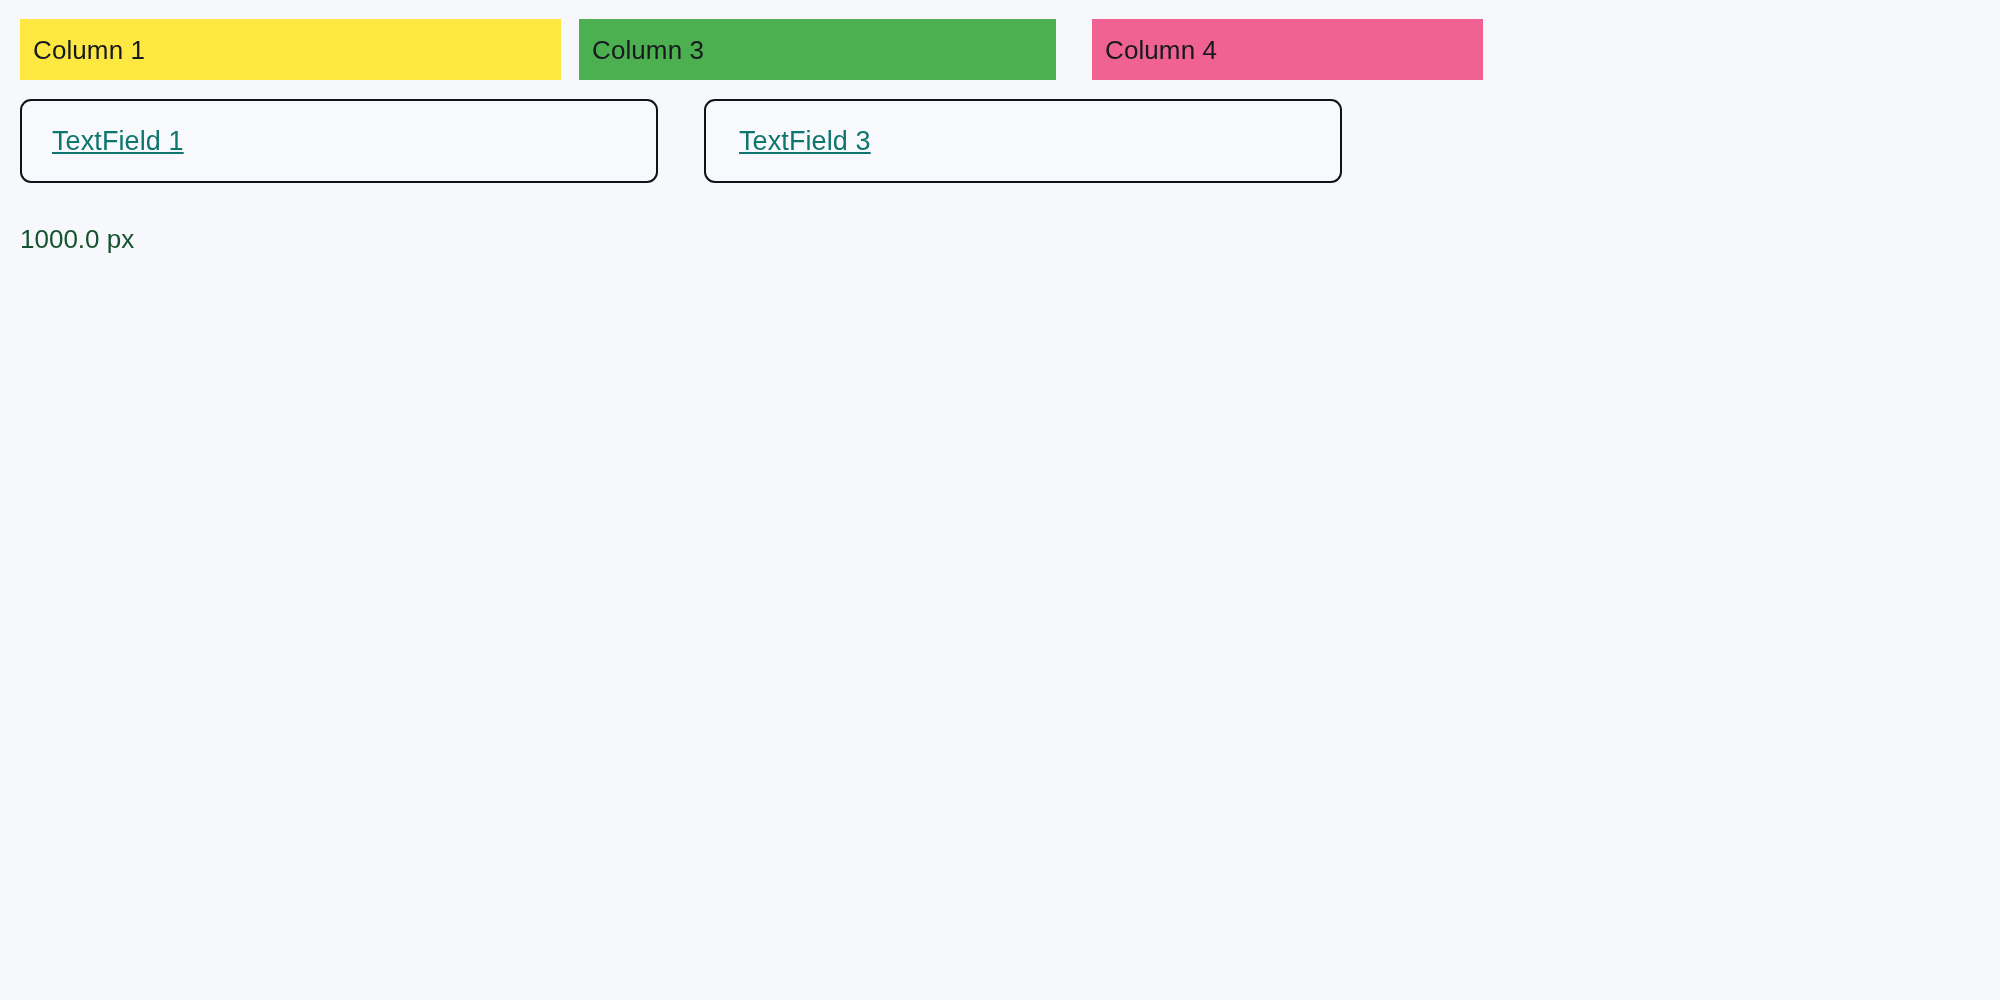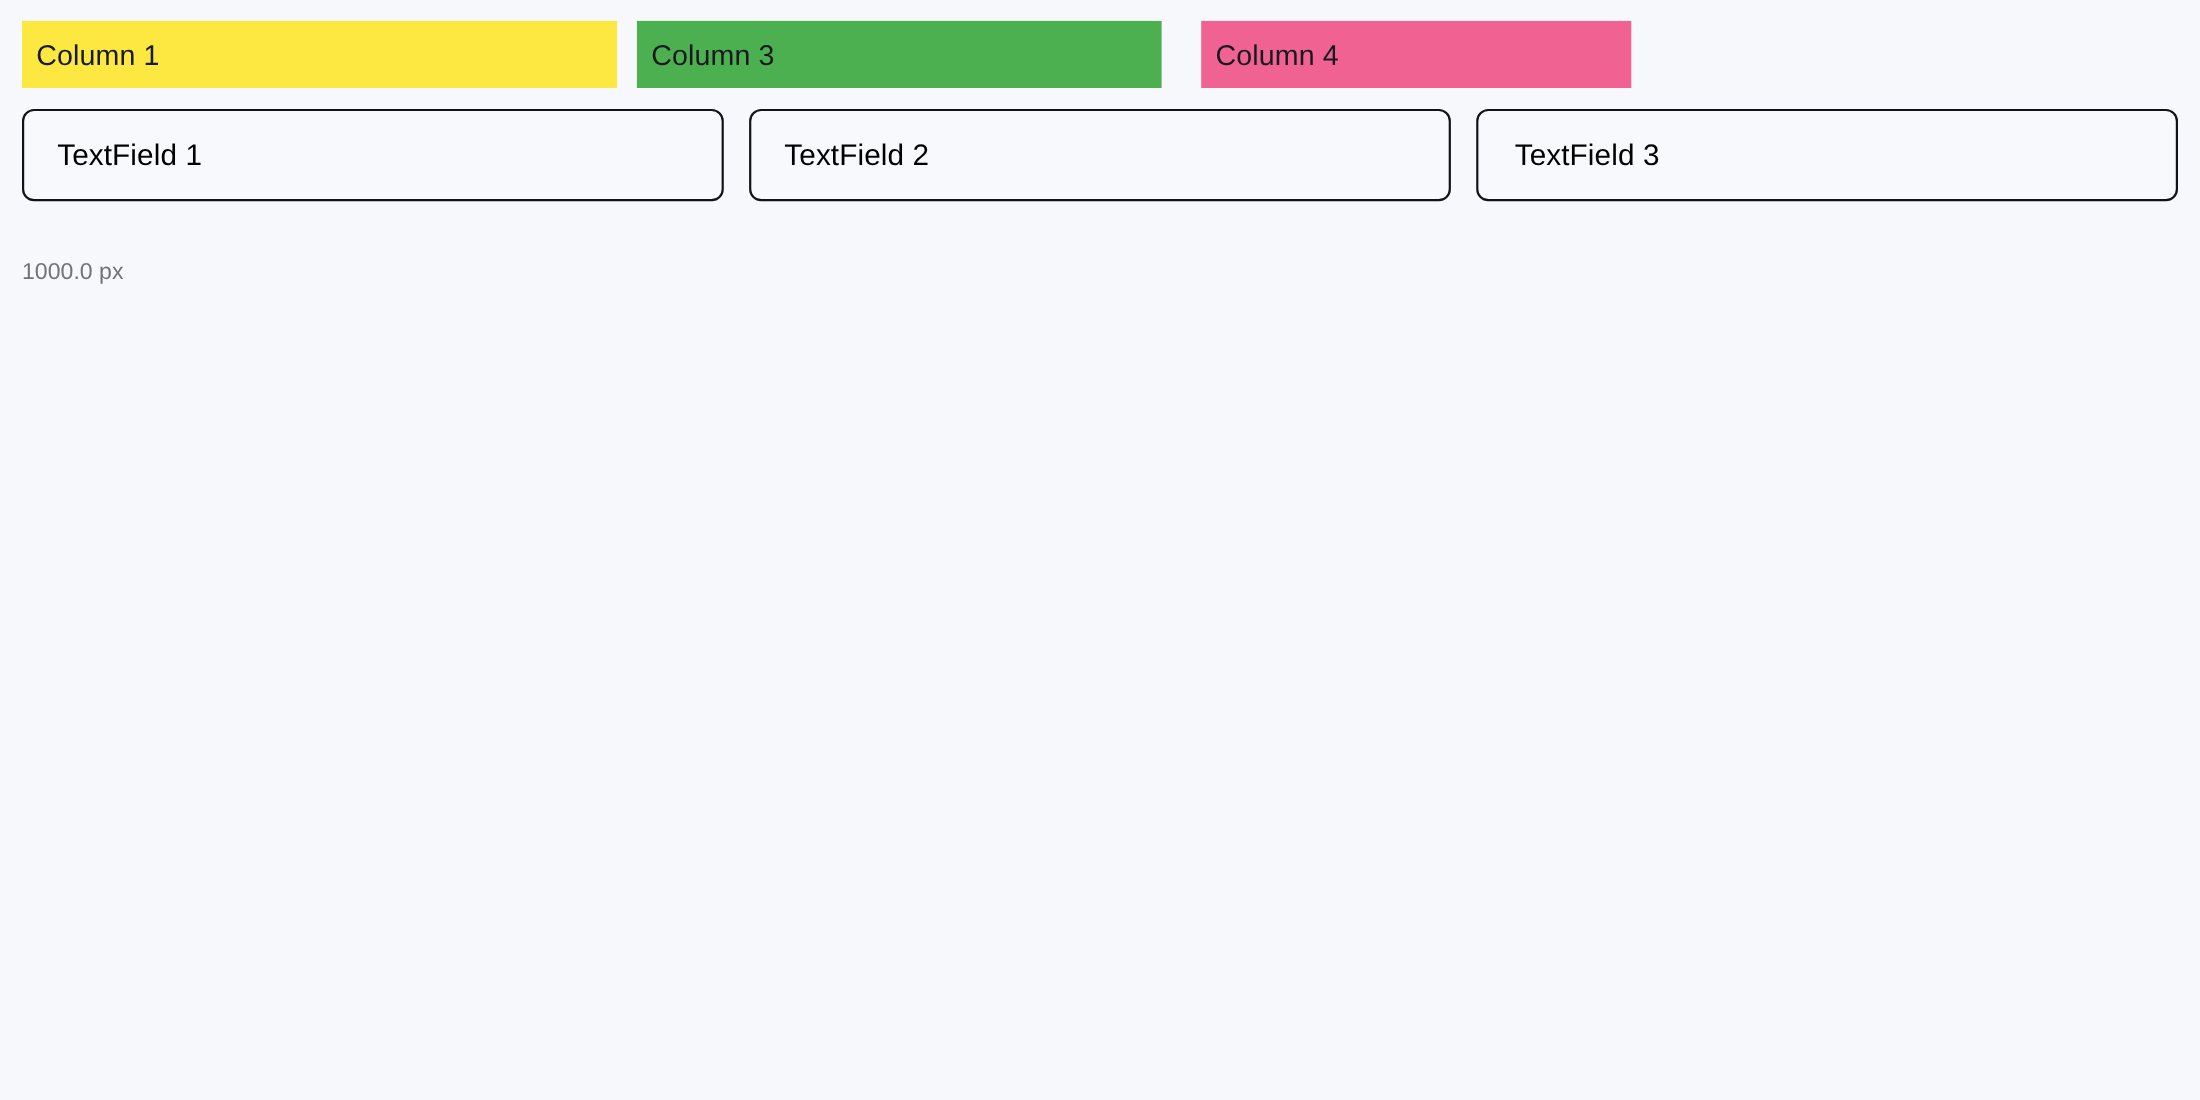--- a/index.html
+++ b/index.html
@@ -75,39 +75,40 @@
     display: flex;
     align-items: center;
     padding-left: 30px;
     flex: 0 0 auto;
     cursor: text;
   }
 
   .text-field .field-placeholder {
     font-size: 27px;
     line-height: 1;
-    color: #000000;
+    color: #0f766e;
     font-family: "Liberation Sans", sans-serif;
     white-space: nowrap;
     letter-spacing: 0.1px;
+    text-decoration: underline;
   }
 
   .tf-spacer {
     flex: 0 0 auto;
     height: 84px;
   }
 
   
   .status-line {
     position: absolute;
     left: 20px;
-    top: 236px;
-    font-size: 21px;
+    top: 225px;
+    font-size: 26px;
     line-height: 1.1;
-    color: #737373;
+    color: #14532d;
     font-family: "Liberation Sans", sans-serif;
     white-space: nowrap;
   }
 
   
   .canvas-area {
     position: absolute;
     left: 0;
     top: 262px;
     width: 2000px;
@@ -141,23 +142,20 @@
   </div>
 
   <div class="textfields-row">
     <div class="tf-spacer" style="width:20px;"></div>
 
     <div class="text-field" style="width:638px;">
       <span class="field-placeholder">TextField 1</span>
     </div>
     <div class="tf-spacer" style="width:23px;"></div>
 
-    <div class="text-field" style="width:638px;">
-      <span class="field-placeholder">TextField 2</span>
-    </div>
     <div class="tf-spacer" style="width:23px;"></div>
 
     <div class="text-field" style="width:638px;padding-left:33px;">
       <span class="field-placeholder">TextField 3</span>
     </div>
   </div>
 
   <div class="status-line">1000.0 px</div>
 
   <div class="canvas-area"></div>

